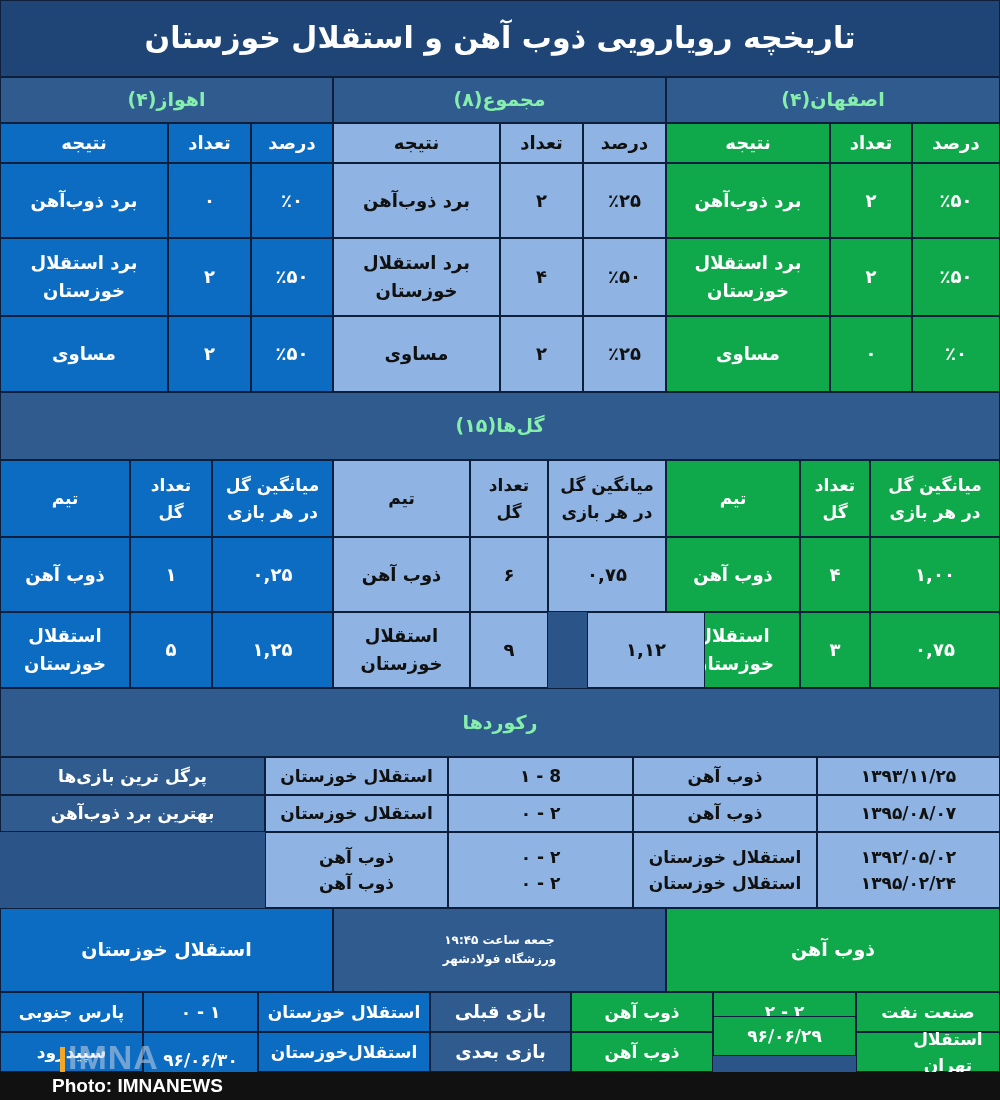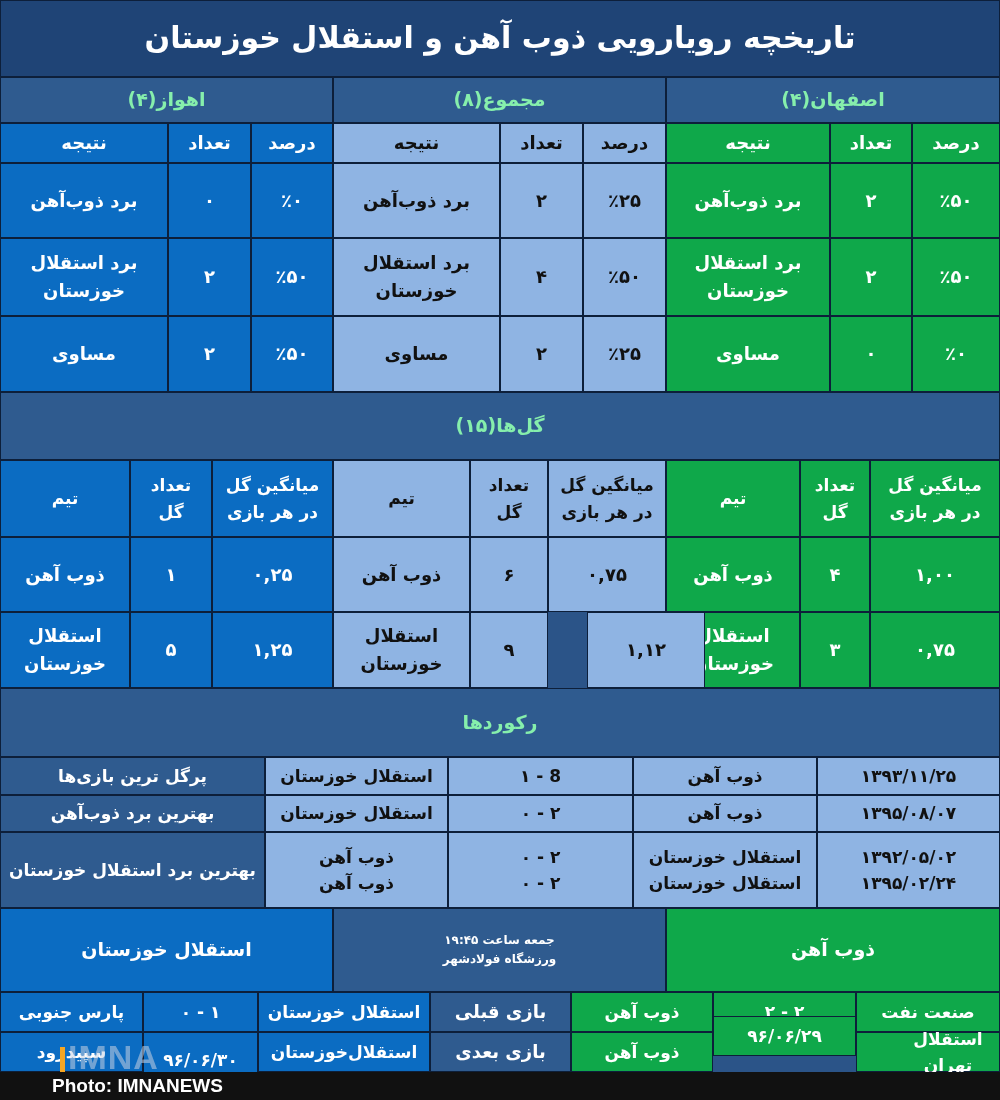--- a/index.html
+++ b/index.html
@@ -175,21 +175,20 @@
     <span>استقلال خوزستان</span>
   </div>
   <div class="abs lb f17 ml" style="left:448px;top:832px;width:185px;height:76px;">
     <span>۲ - ۰</span>
     <span>۲ - ۰</span>
   </div>
   <div class="abs lb f17 ml" style="left:265px;top:832px;width:183px;height:76px;">
     <span>ذوب آهن</span>
     <span>ذوب آهن</span>
   </div>
-  <div class="abs nv f17" style="left:0;top:832px;width:265px;height:76px;">بهترین برد استقلال خوزستان</div>
 
   <div class="abs g" style="left:666px;top:908px;width:334px;height:84px;font-size:19px;">ذوب آهن</div>
   <div class="abs nv ml" style="left:333px;top:908px;width:333px;height:84px;font-size:12px;">
     <span>جمعه ساعت ۱۹:۴۵</span>
     <span>ورزشگاه فولادشهر</span>
   </div>
   <div class="abs db" style="left:0;top:908px;width:333px;height:84px;font-size:19px;">استقلال خوزستان</div>
 
   <div class="abs g f17" style="left:856px;top:992px;width:144px;height:40px;">صنعت نفت</div>
   <div class="abs g f17" style="left:713px;top:992px;width:143px;height:40px;">۲ - ۲</div>

